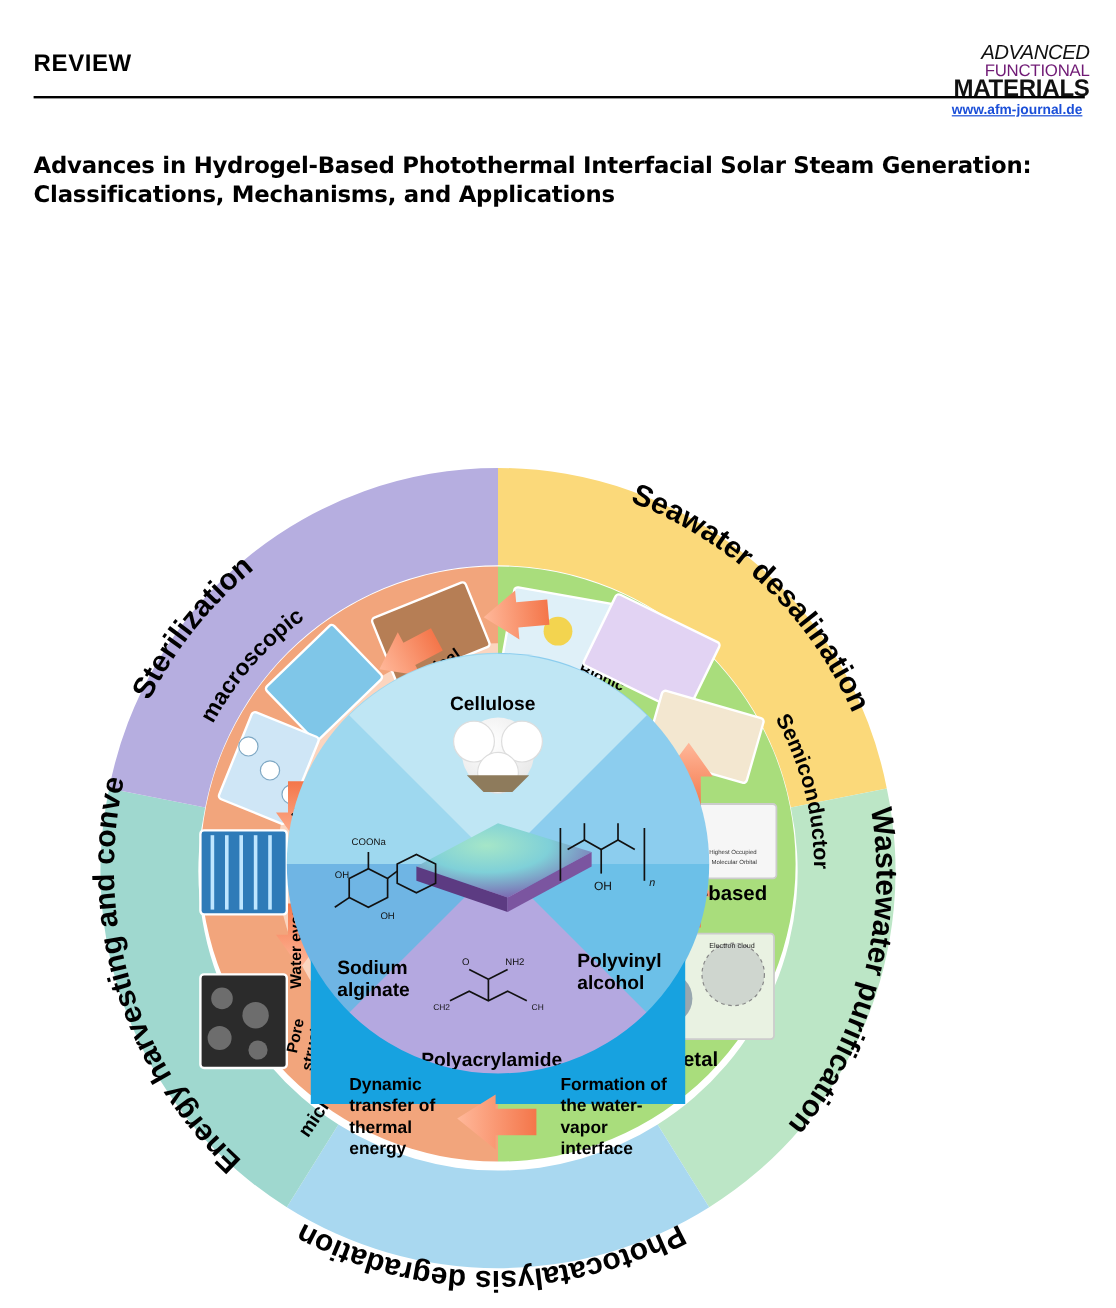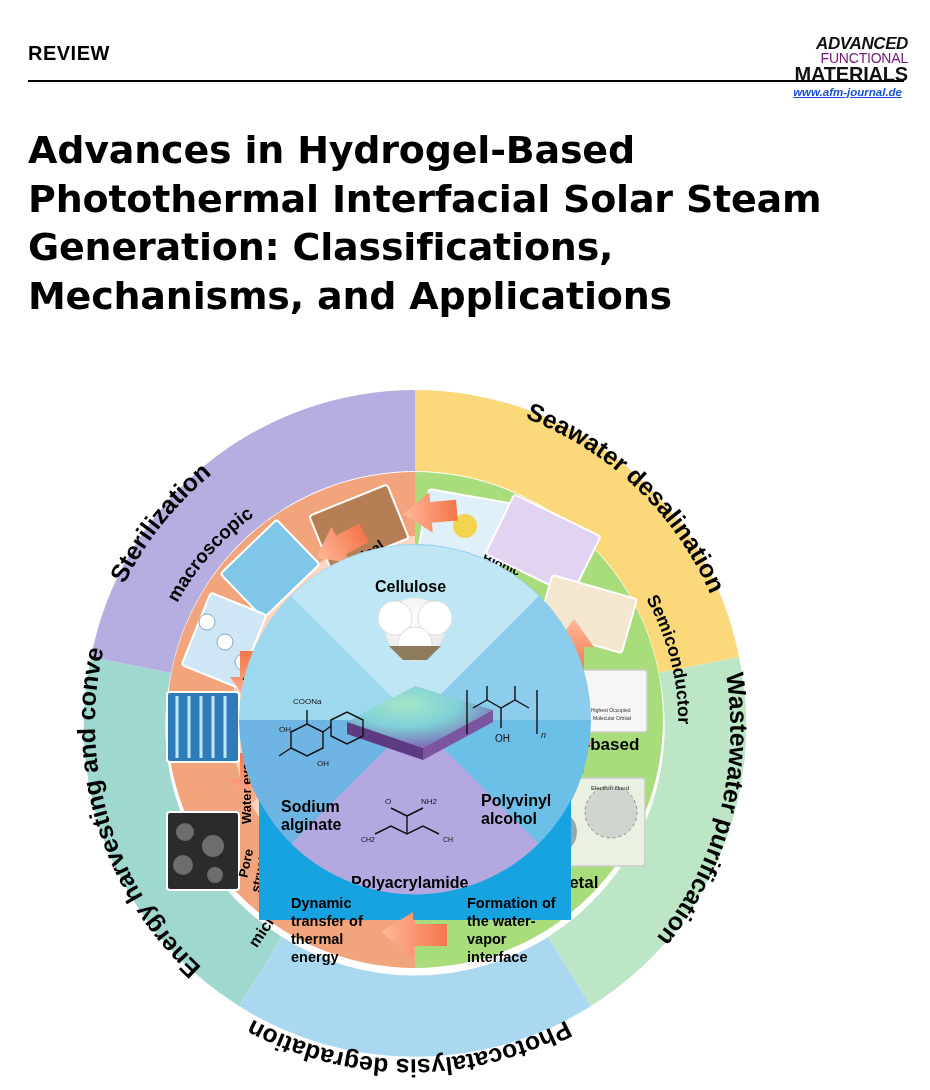--- a/index.html
+++ b/index.html
@@ -37,21 +37,21 @@
     font-family: "Liberation Sans", sans-serif;
   }
   .journal-logo {
     position: absolute;
     right: 0; top: 0;
     text-align: right;
     line-height: 0.92;
   }
   .journal-logo .l1 {
     font-size: 17px;
-    font-weight: bold;
+    font-weight: normal;
     font-style: italic;
     letter-spacing: -0.4px;
     color: #111;
     display: block;
   }
   .journal-logo .l2 {
     font-size: 14px;
     letter-spacing: -0.2px;
     color: #701a75;
     display: block;
@@ -70,29 +70,28 @@
     height: 2px;
     background: #000;
   }
   .journal-url {
     position: absolute;
     right: 28px; top: 86px;
     font-size: 11.5px;
     font-weight: bold;
     color: #1b4fd8;
     font-family: "Liberation Sans", sans-serif;
-    font-style: italic;
   }
 
   
   .title {
     position: absolute;
     left: 28px; top: 126px;
     width: 870px;
-    font-size: 38px;
+    font-size: 19px;
     font-weight: bold;
     line-height: 1.28;
     letter-spacing: -0.2px;
     font-family: "DejaVu Sans", sans-serif;
   }
   .authors {
     position: absolute;
     left: 28px; top: 276px;
     width: 868px;
     font-size: 17px;

